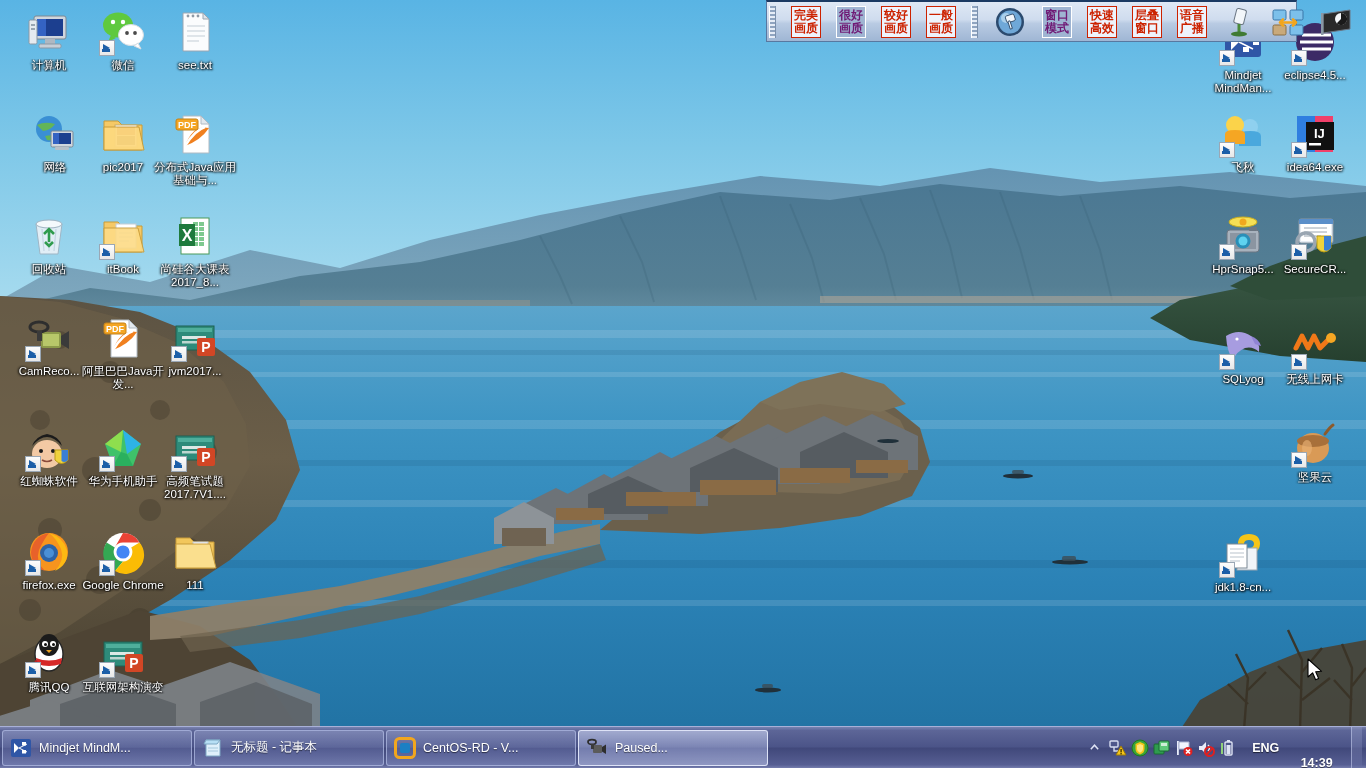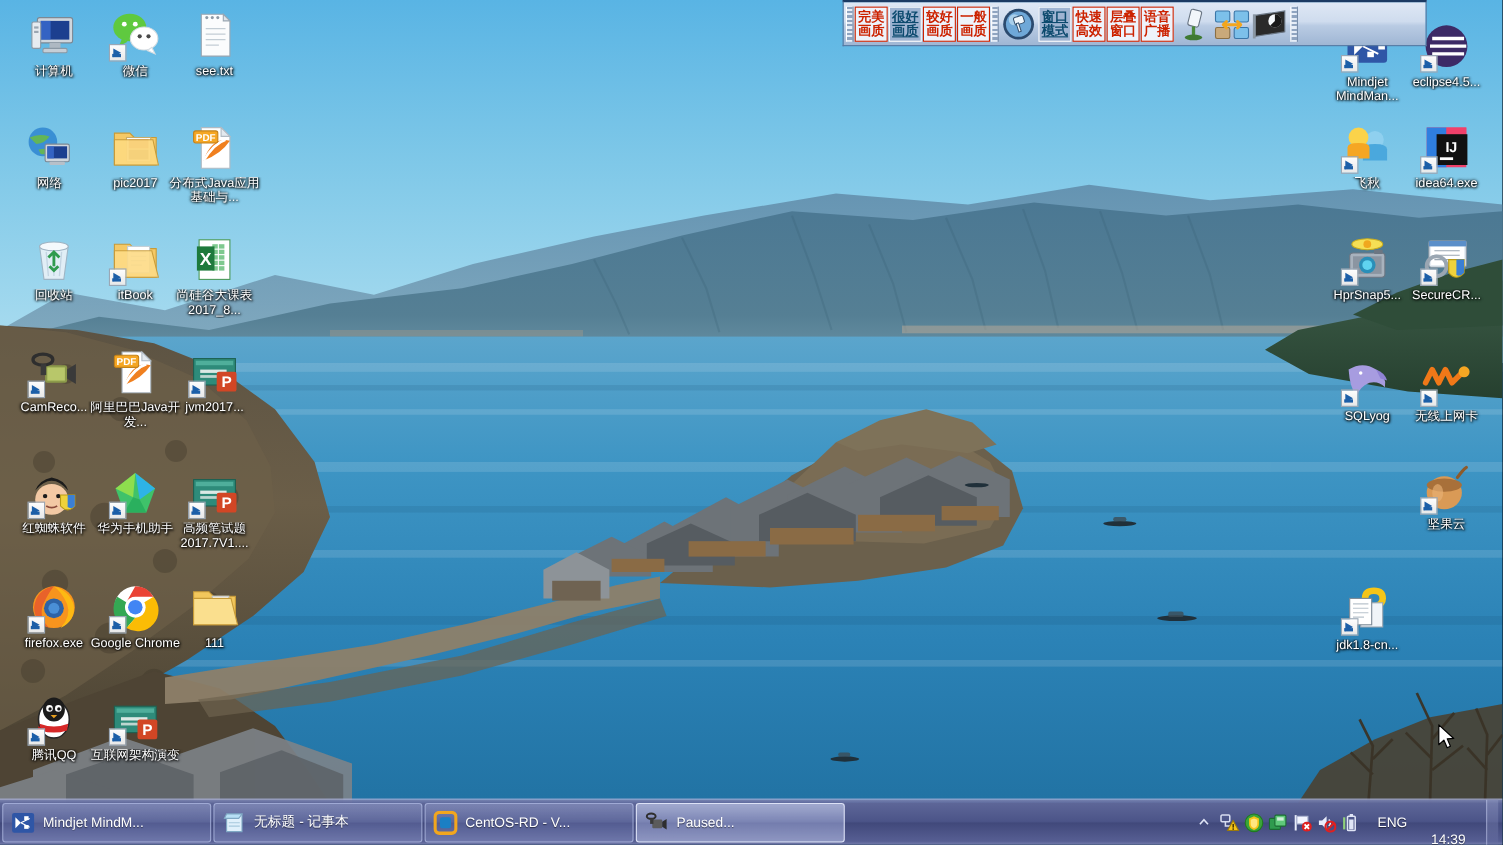--- a/index.html
+++ b/index.html
@@ -62,36 +62,36 @@
   
   #vnc-toolbar {
     position: absolute;
     top: 0; left: 766px;
     width: 531px; height: 42px;
     background: linear-gradient(#dfe8f5 0%, #cfdcee 45%, #b9cbe3 55%, #9fb6d4 100%);
     border: 1px solid #5878a0;
     border-top: 2px solid #1b3a63;
     display: flex; align-items: center;
     padding: 0 2px;
-    gap: 1px;
+    gap: 15px;
   }
   .qbtn {
     width: 30px; height: 32px;
     border: 1px solid #cc2200;
     background: #eef3fb;
     display: flex; flex-direction: column;
     align-items: center; justify-content: center;
     font-size: 12px; line-height: 13px;
     color: #cc2200;
     font-weight: bold;
     font-family: "DejaVu Sans", sans-serif;
     cursor: pointer;
     flex: none;
   }
-  .qbtn.alt { border-color: #ffffff; color: #0c4a6e; background: #9fb4d2; text-decoration: underline; }
+  .qbtn.alt { border-color: #ffffff; color: #701a75; background: #9fb4d2; }
   .grip {
     width: 7px; height: 32px; flex: none;
     background: repeating-linear-gradient(180deg,#8fa4c0 0 2px, #e6edf7 2px 4px);
     border-left: 1px solid #ffffff;
     border-right: 1px solid #7b90ac;
   }
   .tbicon { width: 34px; height: 34px; flex: none; cursor: pointer; }
   .tbicon svg { display: block; width: 34px; height: 34px; }
 
   
@@ -125,21 +125,21 @@
     cursor: pointer;
   }
   .taskbtn.active {
     background: linear-gradient(180deg, rgba(188,196,228,.72) 0%, rgba(150,160,205,.62) 50%, rgba(138,148,196,.7) 51%, rgba(172,180,218,.66) 100%);
     border-color: rgba(225,231,250,.95);
   }
   .taskbtn .tg { width: 22px; height: 22px; flex: none; }
   .taskbtn .tg svg { display:block; width:22px; height:22px; }
   .taskbtn .tlbl { text-shadow: 0 1px 1px rgba(0,0,0,.55); overflow: hidden; text-overflow: ellipsis; }
 
-  #tray { margin-left: auto; display: flex; align-items: center; height: 42px; padding-right: 4px; }
+  #tray { margin-left: auto; display: flex; align-items: center; height: 42px; padding-right: 4px; font-weight: bold; }
   #tray-arrow {
     width: 18px; height: 30px; display:flex; align-items:center; justify-content:center;
     cursor: pointer;
   }
   #tray-icons { display: flex; align-items: center; gap: 4px; padding: 0 6px; }
   .tri { width: 18px; height: 18px; cursor: pointer; }
   .tri svg { display: block; width: 18px; height: 18px; }
   #tray-lang {
     color: #ffffff; font-size: 12.5px; padding: 0 9px;
     text-shadow: 0 1px 1px rgba(0,0,0,.6); cursor: pointer;
@@ -365,21 +365,21 @@
         <ellipse cx="32" cy="27" rx="12.5" ry="10.5" fill="#ffffff" stroke="#d6dde2"></ellipse>
         <path d="M39,35 L42,41 L35,38 Z" fill="#ffffff" stroke="#d6dde2"></path>
         <circle cx="28" cy="25" r="1.9" fill="#4a4a4a"></circle>
           <circle cx="36" cy="25" r="1.9" fill="#4a4a4a"></circle>
       </svg>
       <div class="shortcut"></div>
     </div>
     <div class="lbl">微信</div>
   </div>
 
-  <div class="dicon" style="left:2px;top:110px">
+  <div class="dicon" style="left:12px;top:110px">
     <div class="glyph">
       <svg viewBox="0 0 48 48">
         <circle cx="18" cy="19" r="13" fill="#3a8fd4"></circle>
         <path d="M6,15 Q14,11 24,14 Q20,20 12,21 Z" fill="#63b558"></path>
         <path d="M14,26 Q22,24 29,27 Q24,31 16,30 Z" fill="#63b558"></path>
         <rect x="20" y="21" width="22" height="16" rx="1.5" fill="#cfd6dd" stroke="#7b8894"></rect>
         <rect x="22" y="23" width="18" height="11" fill="#1c3f8f"></rect>
         <rect x="22" y="23" width="6" height="11" fill="#3e74d8" opacity=".7"></rect>
         <rect x="24" y="37" width="14" height="3" rx="1" fill="#b7c0c9"></rect>
       </svg>

